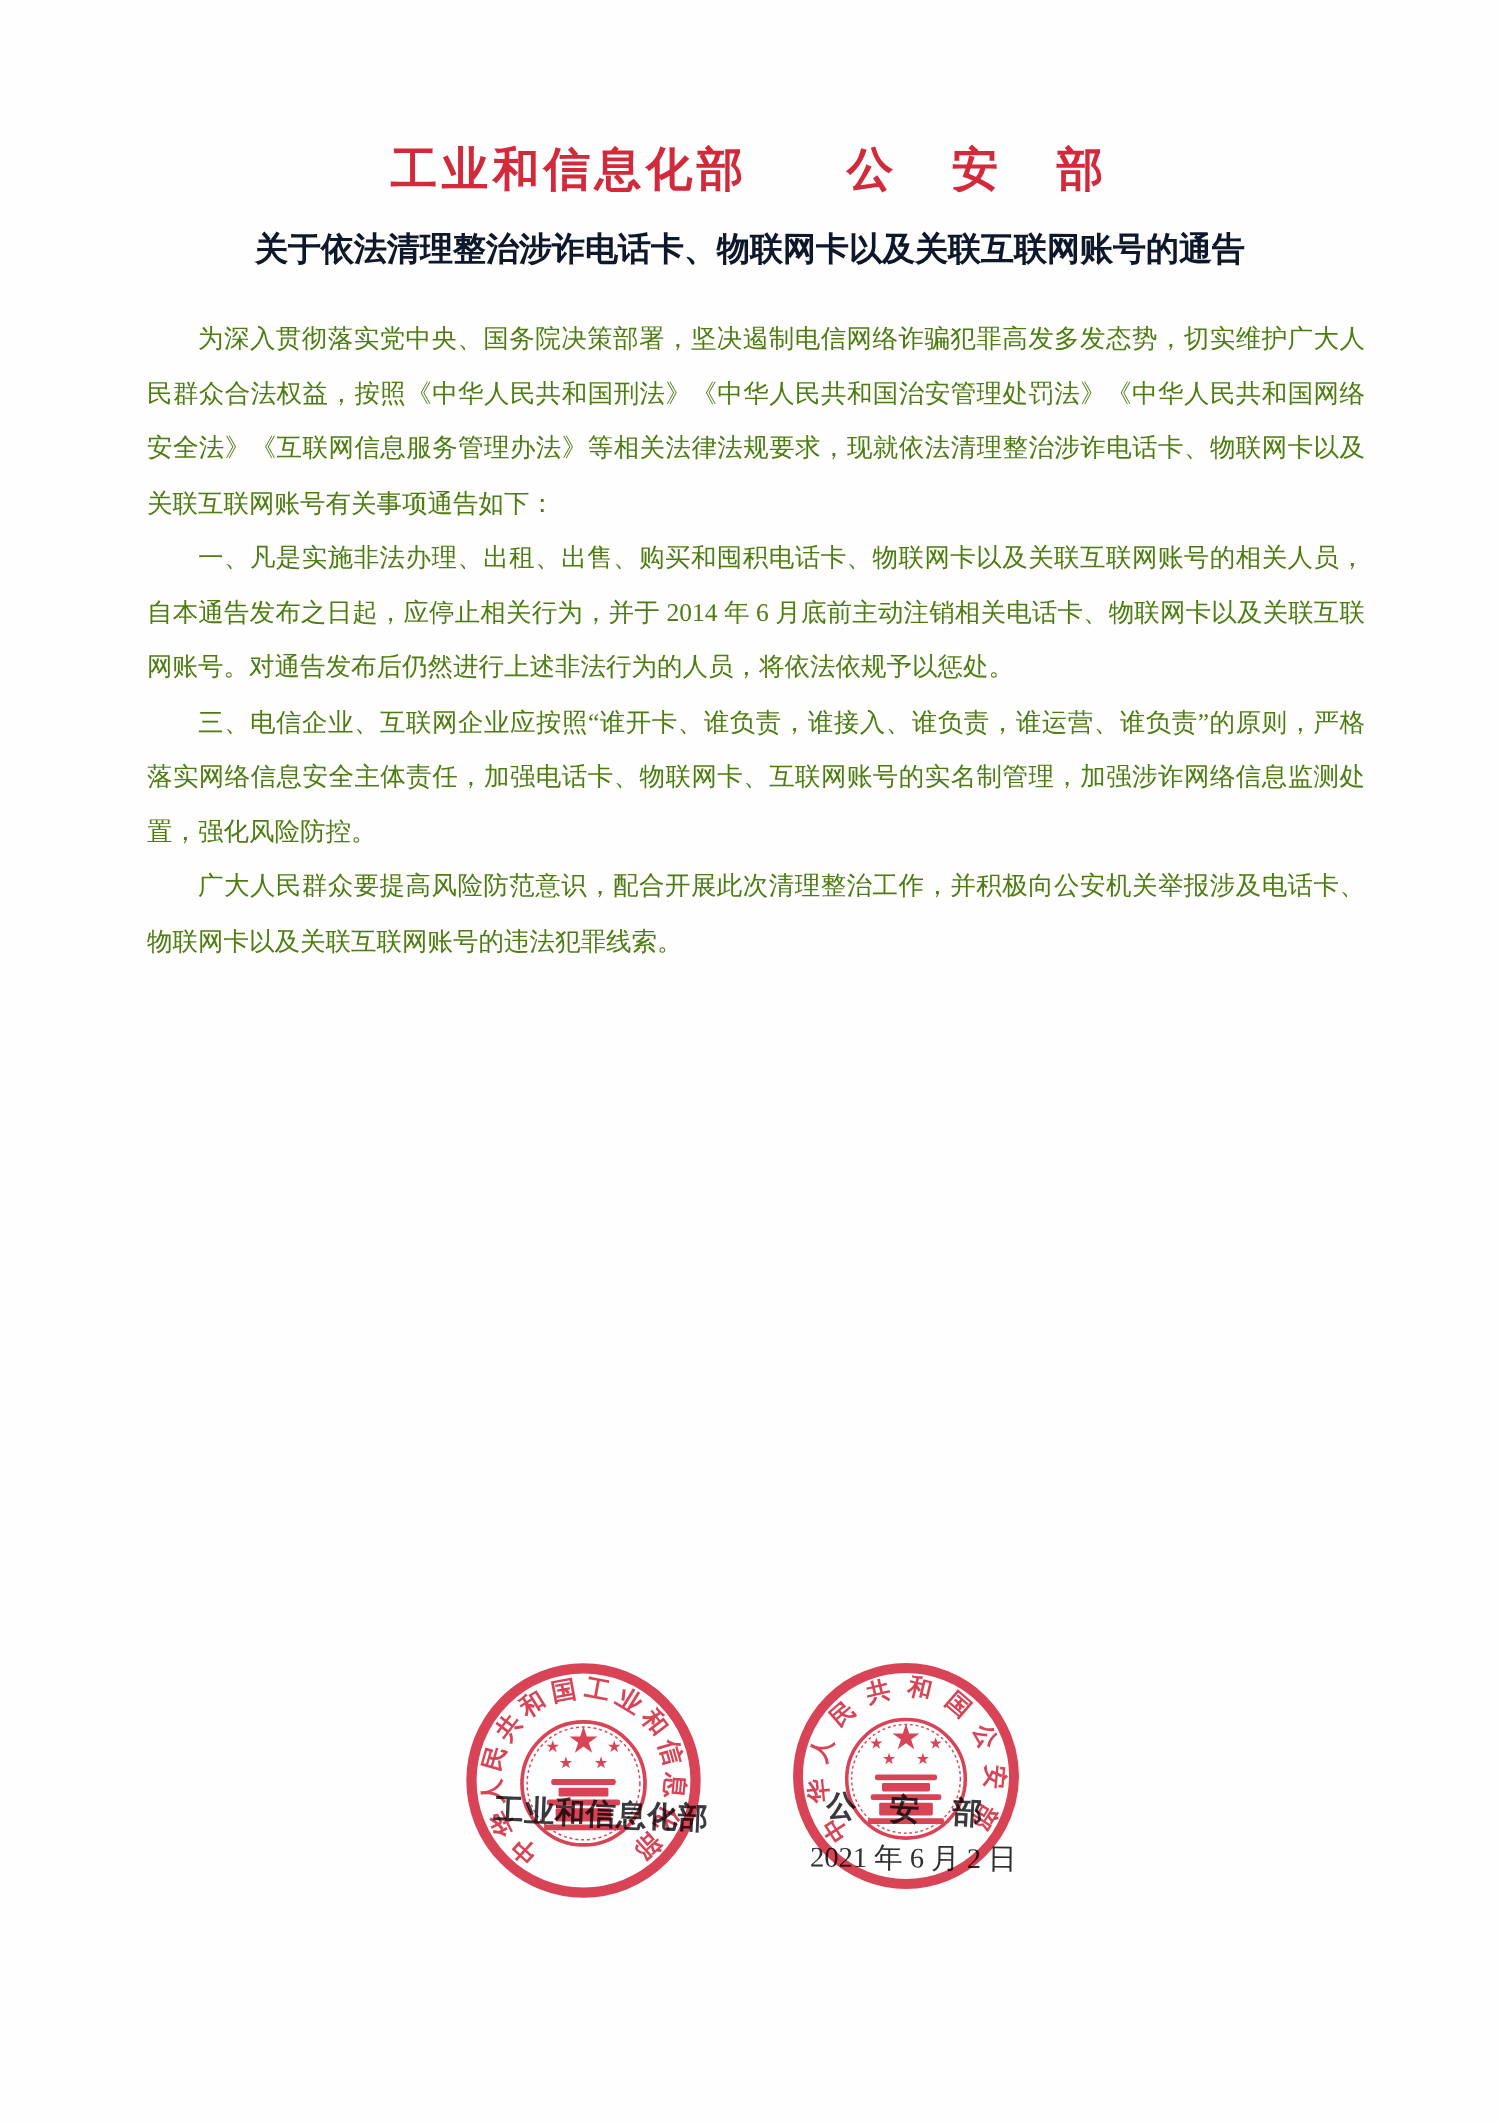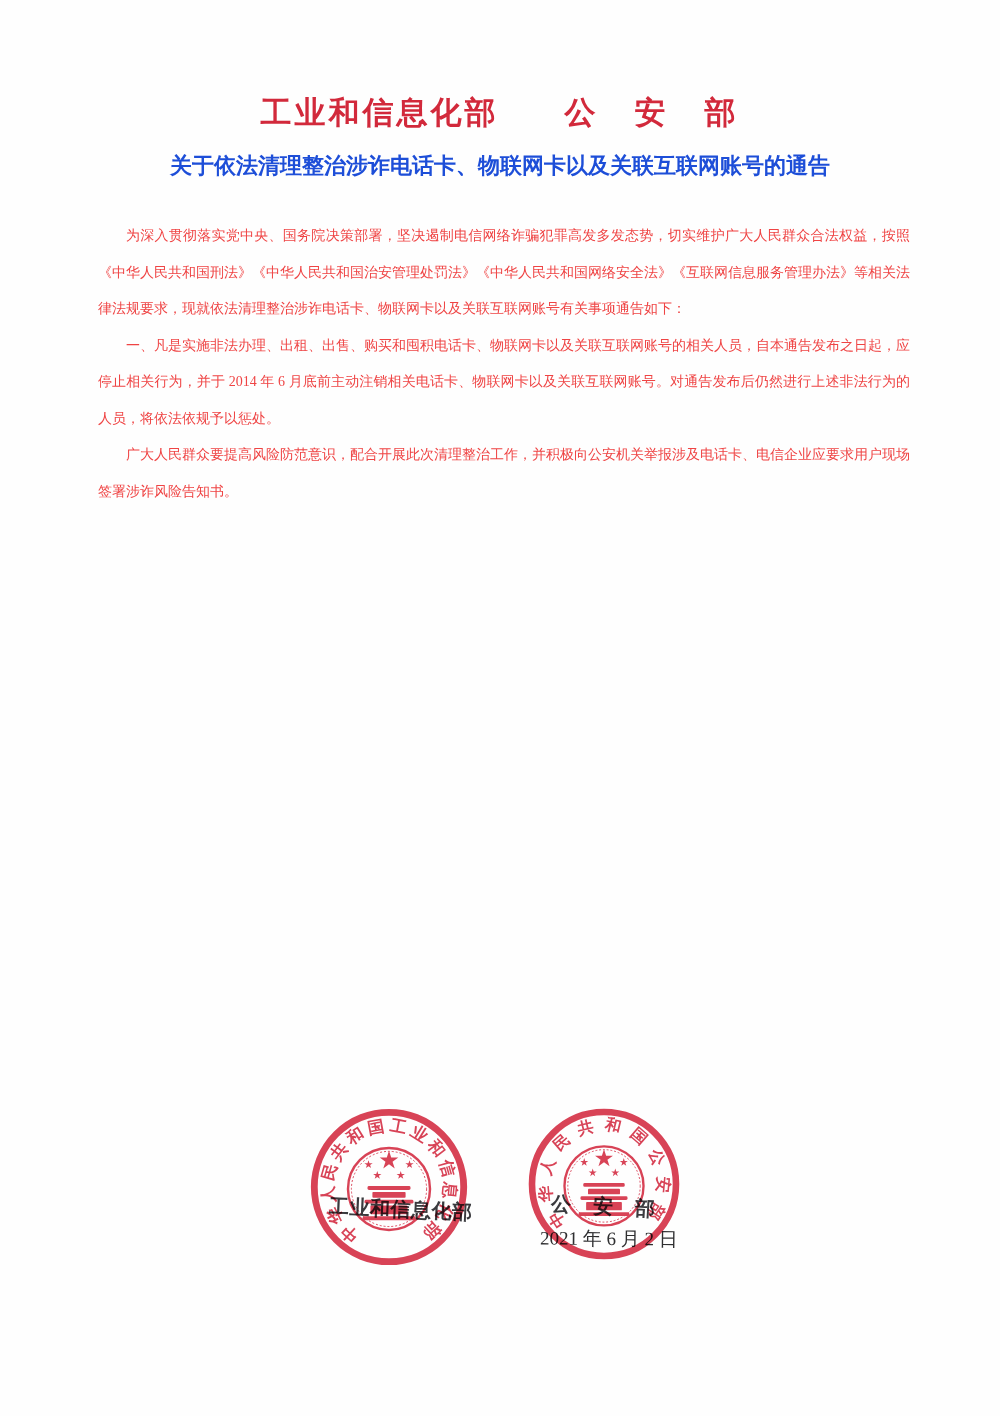--- a/index.html
+++ b/index.html
@@ -25,31 +25,31 @@
     line-height: 34px;
   }
   .gov-header .agency-left { letter-spacing: 3px; }
   .gov-header .agency-right { letter-spacing: 4px; }
 
   .doc-title {
     margin-top: 21px;
     text-align: center;
     font-size: 22px;
     font-weight: 700;
-    color: #1d4ed8;
+    color: #0f172a;
     line-height: 30px;
   }
 
   .body-text {
     width: 812px;
-    margin: 37px 0 0 98px;
-    font-size: 14px;
+    margin: 27px 0 0 98px;
+    font-size: 17px;
     line-height: 36.5px;
     text-align: justify;
-    color: #ef4444;
+    color: #4d7c0f;
   }
   .body-text p { text-indent: 2em; }
   .body-text p.tight { letter-spacing: -0.6px; }
 
   
   .seal { position: absolute; z-index: 2; opacity: 0.95; }
   .seal-left  { left: 306px; top: 1104px; width: 166px; height: 166px; }
   .seal-right { left: 524px; top: 1104px; width: 160px; height: 160px; }
 
   .overlay {
@@ -74,21 +74,22 @@
   <div class="gov-header">
     <span class="agency-left">工业和信息化部</span>
     <span class="agency-right">公　安　部</span>
   </div>
 
   <h1 class="doc-title">关于依法清理整治涉诈电话卡、物联网卡以及关联互联网账号的通告</h1>
 
   <main class="body-text">
     <p>为深入贯彻落实党中央、国务院决策部署，坚决遏制电信网络诈骗犯罪高发多发态势，切实维护广大人民群众合法权益，按照《中华人民共和国刑法》《中华人民共和国治安管理处罚法》《中华人民共和国网络安全法》《互联网信息服务管理办法》等相关法律法规要求，现就依法清理整治涉诈电话卡、物联网卡以及关联互联网账号有关事项通告如下：</p>
     <p>一、凡是实施非法办理、出租、出售、购买和囤积电话卡、物联网卡以及关联互联网账号的相关人员，自本通告发布之日起，应停止相关行为，并于 2014 年 6 月底前主动注销相关电话卡、物联网卡以及关联互联网账号。对通告发布后仍然进行上述非法行为的人员，将依法依规予以惩处。</p>
-    <p>广大人民群众要提高风险防范意识，配合开展此次清理整治工作，并积极向公安机关举报涉及电话卡、电信企业应要求用户现场签署涉诈风险告知书。</p>
+    <p>三、电信企业、互联网企业应按照“谁开卡、谁负责，谁接入、谁负责，谁运营、谁负责”的原则，严格落实网络信息安全主体责任，加强电话卡、物联网卡、互联网账号的实名制管理，加强涉诈网络信息监测处置，强化风险防控。</p>
+    <p>广大人民群众要提高风险防范意识，配合开展此次清理整治工作，并积极向公安机关举报涉及电话卡、物联网卡以及关联互联网账号的违法犯罪线索。</p>
   </main>
 
   <div class="overlay sig-miit">工业和信息化部</div>
   <div class="overlay sig-mps">公　安　部</div>
   <div class="overlay issue-date">2021 年 6 月 2 日</div>
 
   <svg class="seal seal-left" viewBox="0 0 170 170">
     <defs>
       <path id="starShape" d="M0,-1 L0.2245,-0.309 L0.951,-0.309 L0.3633,0.118 L0.5878,0.809 L0,0.382 L-0.5878,0.809 L-0.3633,0.118 L-0.951,-0.309 L-0.2245,-0.309 Z"></path>
       <path id="arcL" d="M 48.4 128.7 A 57 57 0 1 1 121.6 128.7" fill="none"></path>

